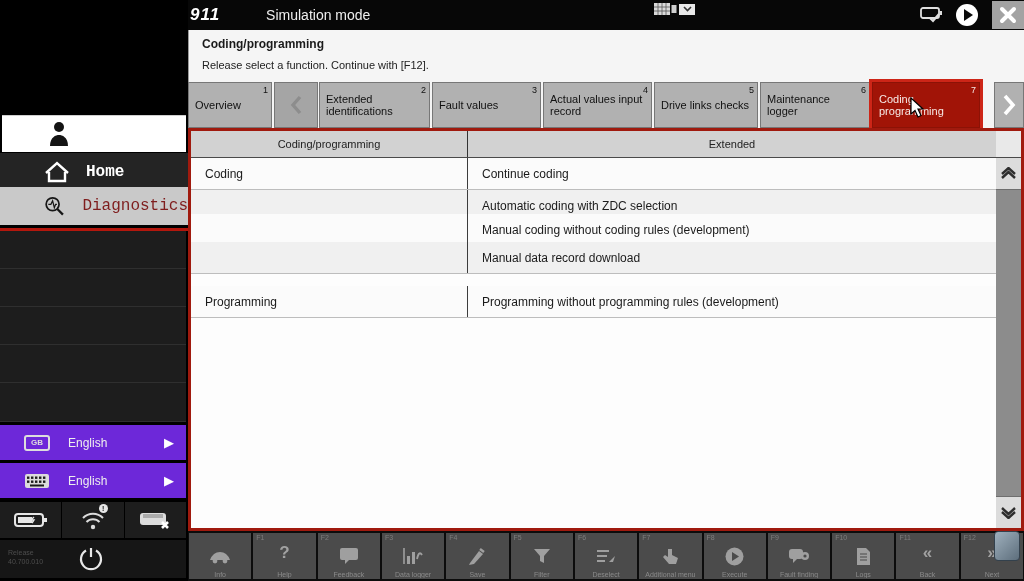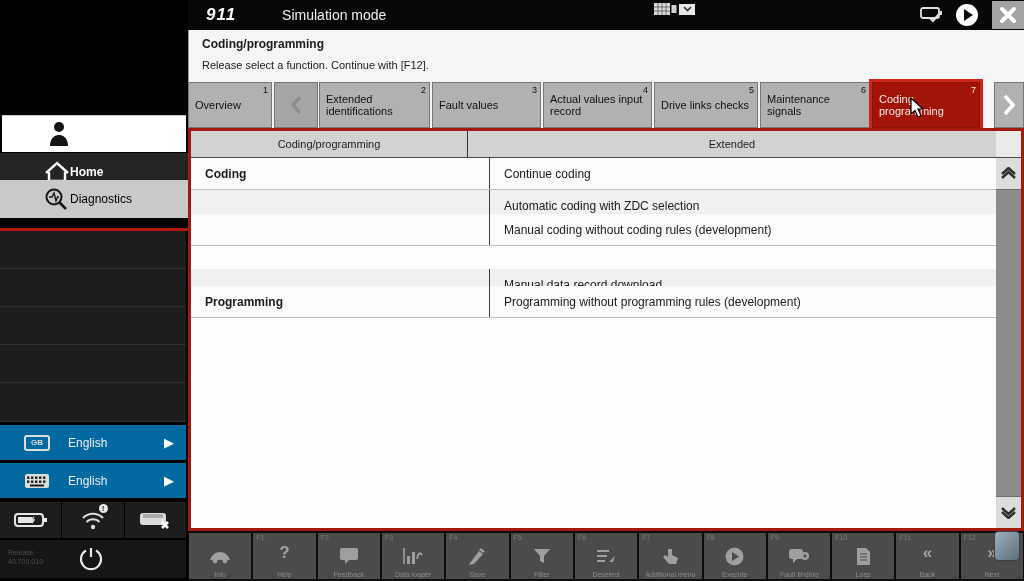--- a/index.html
+++ b/index.html
@@ -8,48 +8,48 @@
   #app { position:relative; width:1024px; height:581px; background:#000; }
 
   
   .logo-panel { position:absolute; left:2px; top:2px; width:184px; height:111px;
     background:#fff; display:flex; flex-direction:column; align-items:center; justify-content:center; }
   .wordmark { margin-top:6px; font-size:12px; font-weight:bold; letter-spacing:5px; color:#2a2a2a; }
   .user-strip { position:absolute; left:2px; top:115px; width:184px; height:37px;
     background:#fff; border-top:1px solid #cfcfcf; display:flex; align-items:center; padding-left:46px; }
   .nav-row { position:absolute; left:0; width:188px; height:38px; display:flex; align-items:center; }
   .nav-home { top:153px; background:#242424; color:#fff; }
-  .nav-diag { top:180px; background:#c9c9c9; color:#000000; }
+  .nav-diag { top:187px; background:#c9c9c9; color:#7f1d1d; }
   .nav-row .nav-icon { width:26px; height:24px; margin-left:44px; }
-  .nav-row .nav-label { font-size:12px; font-weight:bold; }
+  .nav-row .nav-label { margin-left:16px; font-size:16px; font-weight:bold;font-family:Liberation Mono, monospace; }
   .diag-underline { position:absolute; left:0; top:228px; width:188px; height:3px; background:#b3170d; }
   .side-slot { position:absolute; left:0; width:186px; height:38px; background:#1d1d1d;
     border-bottom:1px solid #2f2f2f; }
-  .lang-row { position:absolute; left:0; width:186px; height:37px; background:#0369a1;
+  .lang-row { position:absolute; left:0; width:186px; height:37px; background:#6d28d9;
     border-bottom:2px solid #000; display:flex; align-items:center; color:#eee; }
   .lang-row .lang-ic { margin-left:24px; }
   .lang-row .lang-label { margin-left:18px; font-size:12px; }
   .lang-row .lang-arrow { margin-left:auto; margin-right:12px; color:#fff; font-size:13px; }
   .status-row { position:absolute; left:0; top:502px; width:186px; height:36px; background:#1d1d1d;
     display:flex; }
   .status-cell { flex:1; border-right:1px solid #000; display:flex; align-items:center; justify-content:center; position:relative; }
   .status-cell:last-child { border-right:none; }
   .bottom-row { position:absolute; left:0; top:540px; width:186px; height:38px; background:#161616;
     display:flex; align-items:center; }
   .release-txt { position:absolute; left:8px; top:8px; font-size:7px; color:#4d4d4d; line-height:9px; }
   .power-wrap { position:absolute; left:78px; top:6px; }
   .gb-badge { width:26px; height:16px; border:2px solid #ddd; border-radius:3px; color:#ddd;
     font-size:8px; font-weight:bold; display:flex; align-items:center; justify-content:center; }
   .wifi-badge { position:absolute; top:2px; right:16px; width:9px; height:9px; background:#e8e8e8;
     border-radius:50%; color:#111; font-size:7px; font-weight:bold; text-align:center; line-height:9px; }
 
   
   .topbar { position:absolute; left:188px; top:0; width:836px; height:30px; background:#070707;
     display:flex; align-items:center; }
-  .model-name { margin-left:18px; color:#fff; font-size:17px; font-weight:bold; font-style:italic; letter-spacing:1px; }
+  .model-name { margin-left:2px; color:#fff; font-size:17px; font-weight:bold; font-style:italic; letter-spacing:1px; }
   .mode-label { margin-left:46px; color:#efefef; font-size:14px; }
   .kbd-widget { position:absolute; left:466px; top:3px; display:flex; align-items:center; }
   .kbd-chevron { width:16px; height:11px; background:#e8e8e8; margin-left:1px;
     display:flex; align-items:center; justify-content:center; }
   .tb-right { margin-left:auto; display:flex; align-items:center; }
   .tb-icon-btn { width:34px; height:30px; display:flex; align-items:center; justify-content:center; }
   .close-btn { width:32px; height:28px; background:#a3a3a3; display:flex; align-items:center; justify-content:center; margin-left:8px; }
 
   
   .page-header { position:absolute; left:188px; top:30px; width:836px; height:52px; background:#f5f5f5;
@@ -73,21 +73,21 @@
     border-bottom:1px solid #4a4a4a; display:flex; }
   .thead-cell { font-size:11px; color:#222; display:flex; align-items:center; justify-content:center; }
   .thead-c1 { width:277px; border-right:1px solid #333; }
   .thead-c2 { flex:1; }
   .thead-corner { position:absolute; left:805px; top:0; width:25px; height:27px; background:#e9e9e9;
     border-bottom:1px solid #4a4a4a; }
   .trow { position:absolute; left:0; width:805px; height:32px; display:flex;
     border-bottom:1px solid #bdbdbd; }
   .trow-even { background:#fbfbfb; } .trow-odd { background:#f0f0f0; }
   .tcell { font-size:12px; color:#1a1a1a; display:flex; align-items:center; padding-left:14px; }
-  .tc1 { width:299px; border-right:1px solid #3c3c3c;font-weight:bold; }
+  .tc1 { width:277px; border-right:1px solid #3c3c3c; }
   .tc2 { flex:1; }
 
   
   .vscroll { position:absolute; left:805px; top:27px; width:25px; height:370px; background:#8c8c8c; }
   .scroll-btn { position:absolute; left:0; width:25px; height:32px; background:#dcdcdc;
     display:flex; align-items:center; justify-content:center; }
   .scroll-up { top:0; border-bottom:1px solid #6e6e6e; }
   .scroll-down { bottom:0; border-top:1px solid #6e6e6e; }
 
   
@@ -275,21 +275,21 @@
     </div>
     <div class="tab" style="left:355px; width:109px">
       <span>Actual values input record</span>
       <span class="tab-num">4</span>
     </div>
     <div class="tab" style="left:466px; width:104px">
       <span>Drive links checks</span>
       <span class="tab-num">5</span>
     </div>
     <div class="tab" style="left:572px; width:110px">
-      <span>Maintenance signals</span>
+      <span>Maintenance logger</span>
       <span class="tab-num">6</span>
     </div>
     <div class="tab tab-sel" style="left:684px; width:108px">
       <span>Coding programming</span>
       <span class="tab-num">7</span>
     </div>
     <div class="tab-nav" style="left:806px; width:30px; background:#b1b1b1">
       <svg width="15" height="22" viewBox="0 0 15 22">
         <path d="M3 2 L11 11 L3 20" fill="none" stroke="#fff" stroke-width="3.6"></path>
       </svg>
@@ -308,21 +308,21 @@
       <div class="tcell tc2">Continue coding</div>
     </div>
     <div class="trow trow-odd" style="top:59px">
       <div class="tcell tc1"></div>
       <div class="tcell tc2">Automatic coding with ZDC selection</div>
     </div>
     <div class="trow trow-even" style="top:83px">
       <div class="tcell tc1"></div>
       <div class="tcell tc2">Manual coding without coding rules (development)</div>
     </div>
-    <div class="trow trow-odd" style="top:138px">
+    <div class="trow trow-odd" style="top:111px">
       <div class="tcell tc1"></div>
       <div class="tcell tc2">Manual data record download</div>
     </div>
     <div class="trow trow-even" style="top:155px">
       <div class="tcell tc1">Programming</div>
       <div class="tcell tc2">Programming without programming rules (development)</div>
     </div>
 
     <div class="vscroll">
       <div class="scroll-btn scroll-up">

